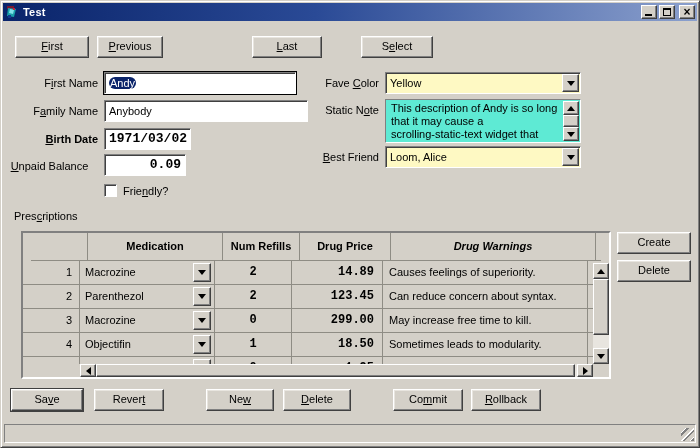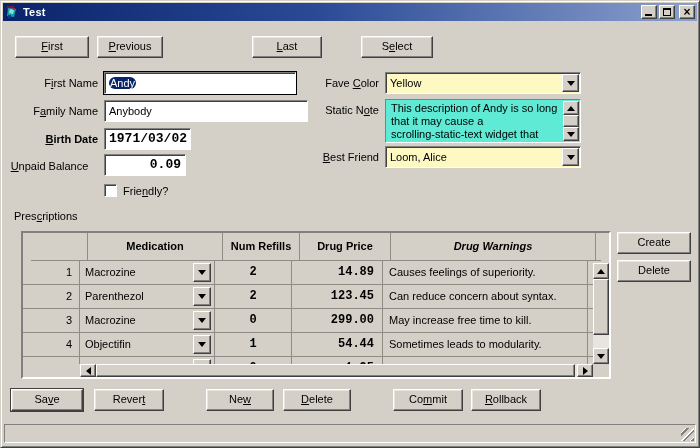--- a/index.html
+++ b/index.html
@@ -265,21 +265,21 @@
 
     <div class="trow">
       <div class="cell c0"><span>4</span></div>
       <div class="cell c1">
         <span>Objectifin</span>
         <span class="cell-combo-btn">
               <span class="arr-down"></span>
             </span>
       </div>
       <div class="cell c2 mono" style="font-size:12px;"><span>1</span></div>
-      <div class="cell c3 mono" style="font-size:12px;"><span>54.44</span></div>
+      <div class="cell c3 mono" style="font-size:12px;"><span>18.50</span></div>
       <div class="cell c4"><span>Sometimes leads to modularity.</span></div>
       <div class="cell c5"></div>
     </div>
 
     <div class="trow">
       <div class="cell c0"><span>5</span></div>
       <div class="cell c1">
         <span>Expensil</span>
         <span class="cell-combo-btn"></span>
       </div>

